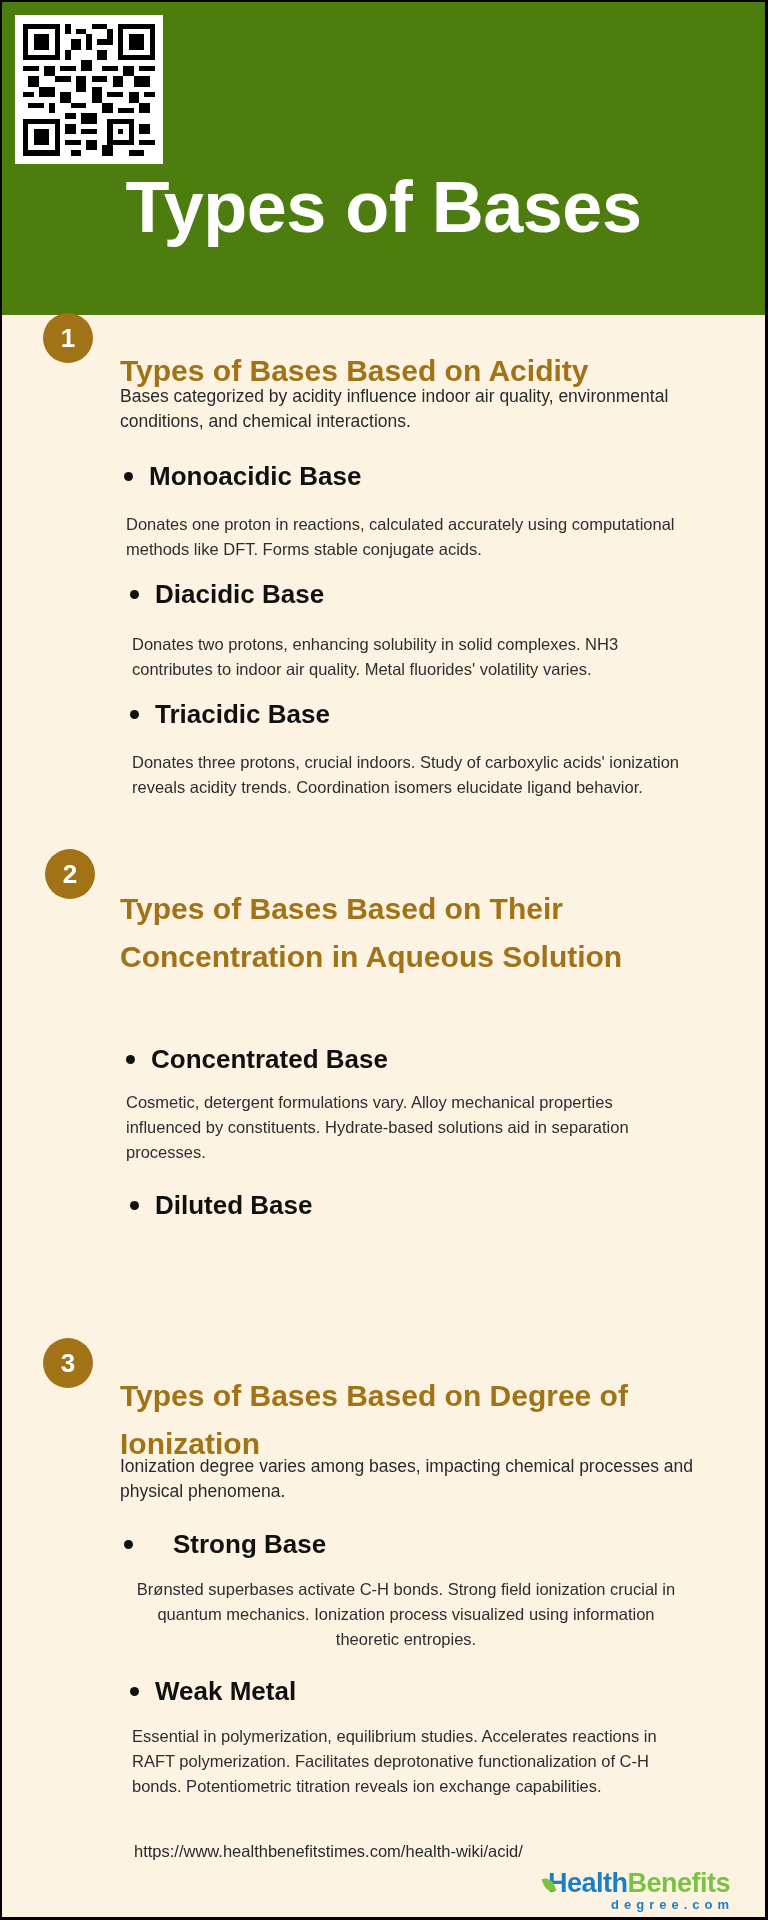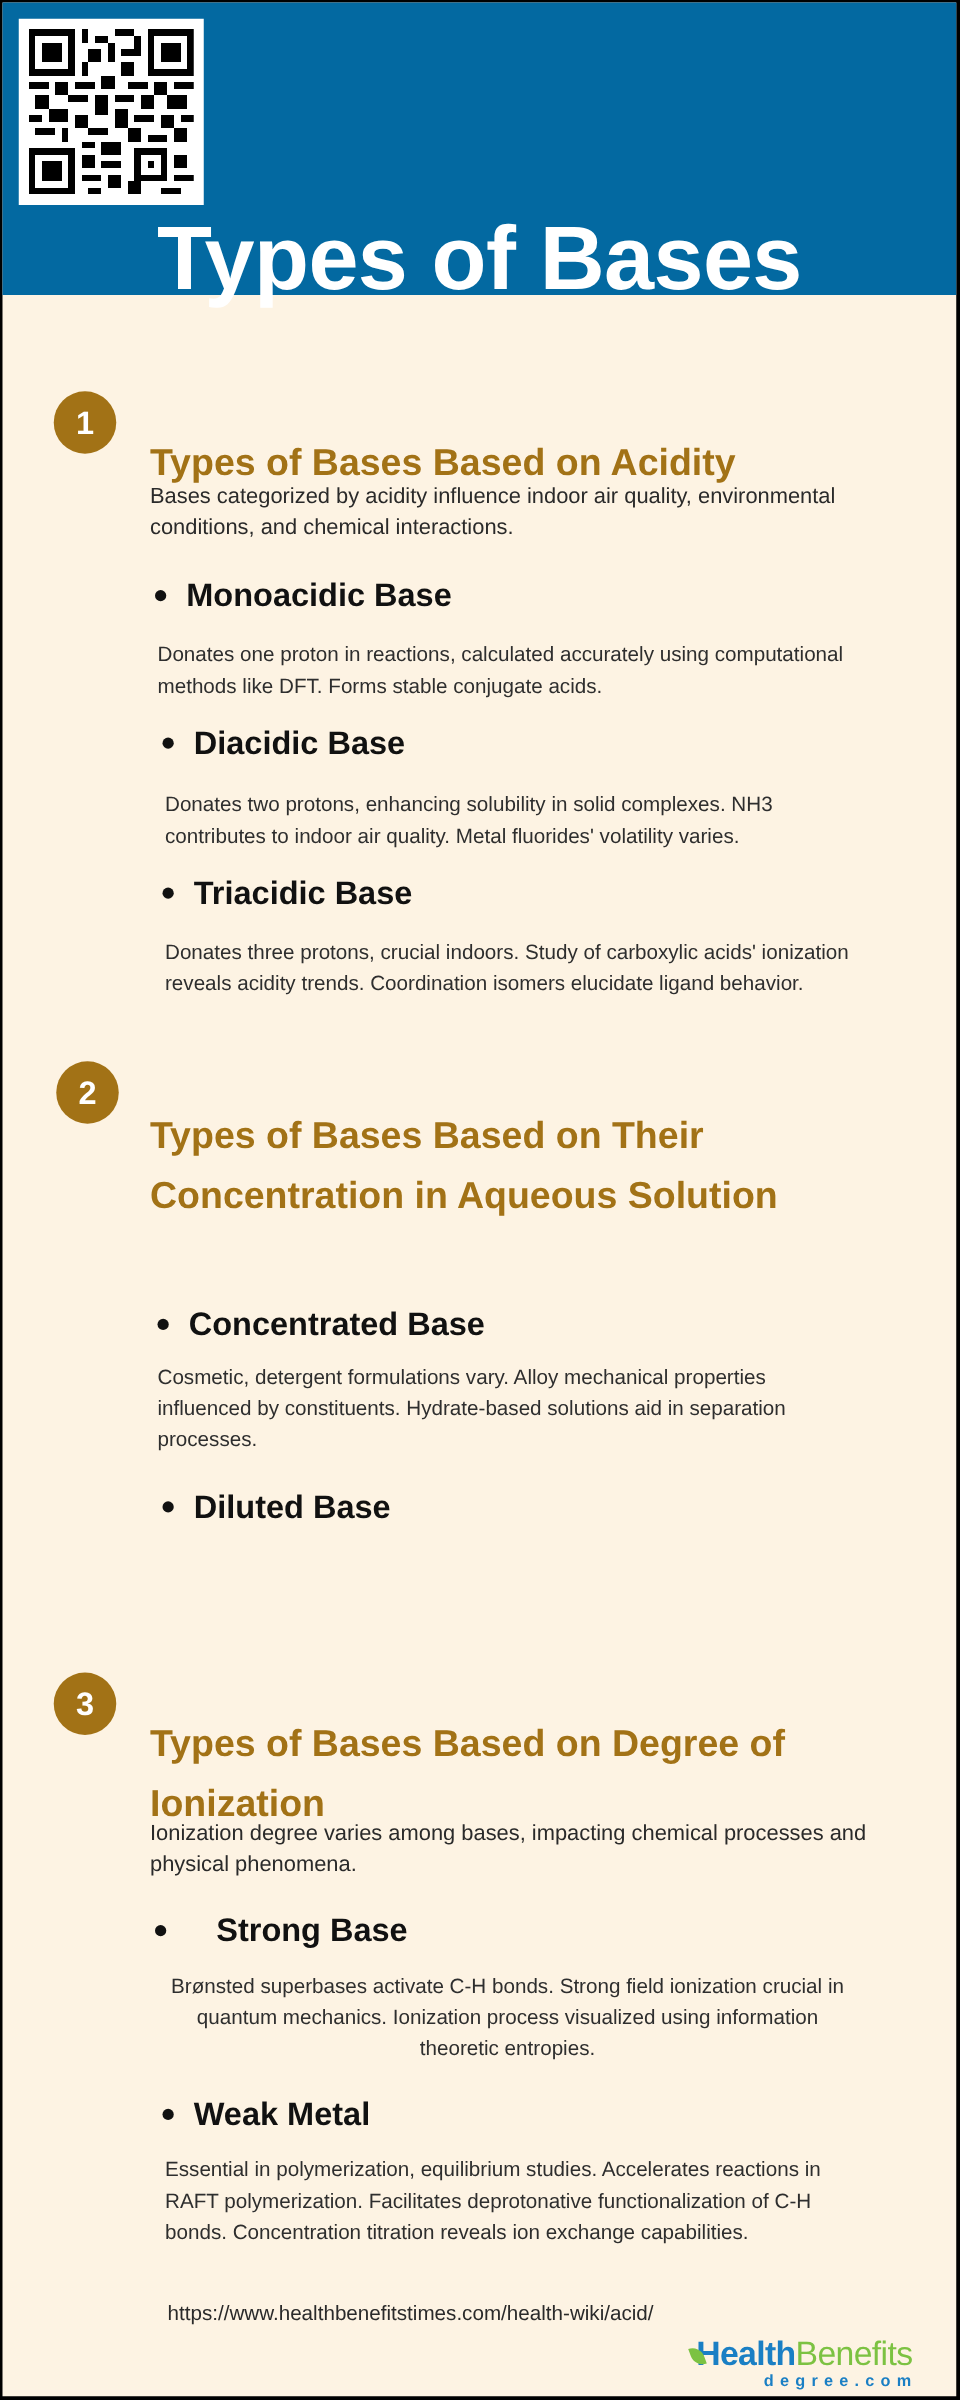--- a/index.html
+++ b/index.html
@@ -3,22 +3,22 @@
   <meta charset="utf-8">
   <style>
     * { box-sizing: border-box; margin: 0; padding: 0; }
     html, body { width: 768px; height: 1920px; background: #000; }
     body { font-family: "Liberation Sans", sans-serif; position: relative; overflow: hidden; }
     .page {
       position: absolute; left: 2px; top: 2px; width: 763px; height: 1915px;
       background: #fdf3e3;
     }
     .header {
-      position: absolute; left: 0; top: 0; width: 763px; height: 234px;
-      background: #0369a1;
+      position: absolute; left: 0; top: 0; width: 763px; height: 313px;
+      background: #4d7c0f;
     }
     .qr {
       position: absolute; left: 13px; top: 13px; width: 148px; height: 149px;
       background: #ffffff; padding: 8px;
     }
     .qr svg { width: 132px; height: 133px; display: block; }
     .title {
       position: absolute; left: 0; top: 160px; width: 763px; text-align: center;
       color: #ffffff; font-weight: bold; font-size: 72px; letter-spacing: -0.5px;
       line-height: 90px;
@@ -49,21 +49,21 @@
     }
     .source {
       position: absolute; left: 132px; top: 1838px; color: #2a2a2a; font-size: 16.5px; line-height: 22px;
     }
     .logo {
       position: absolute; left: 528px; top: 1866px; width: 200px; height: 46px;
       text-align: right;
     }
     .logo .main { font-size: 27px; font-weight: bold; line-height: 30px; letter-spacing: -0.5px; }
     .logo .health { color: #1a7fc4; }
-    .logo .benefits { color: #7cc242; font-weight: normal; }
+    .logo .benefits { color: #7cc242; font-weight: bold; }
     .logo .sub { color: #1a7fc4; font-size: 13px; font-weight: bold; letter-spacing: 5px; line-height: 14px; margin-right: -4px; }
   </style>
 </head>
 <body>
 
 <div class="page">
 
   <div class="header">
     <div class="qr">
       <svg viewBox="0 0 25 25" shape-rendering="crispEdges">
@@ -178,21 +178,21 @@
   <div class="item-title" style="left:122px; top:1525px;gap:24px;">
     <span class="dot"></span>
     <span>Strong Base</span>
   </div>
   <div class="item-desc" style="left:124px; top:1575px;text-align:center;">Brønsted superbases activate C-H bonds. Strong field ionization crucial in quantum mechanics. Ionization process visualized using information theoretic entropies.</div>
 
   <div class="item-title" style="left:128px; top:1672px;">
     <span class="dot"></span>
     <span>Weak Metal</span>
   </div>
-  <div class="item-desc" style="left:130px; top:1722px;">Essential in polymerization, equilibrium studies. Accelerates reactions in RAFT polymerization. Facilitates deprotonative functionalization of C-H bonds. Concentration titration reveals ion exchange capabilities.</div>
+  <div class="item-desc" style="left:130px; top:1722px;">Essential in polymerization, equilibrium studies. Accelerates reactions in RAFT polymerization. Facilitates deprotonative functionalization of C-H bonds. Potentiometric titration reveals ion exchange capabilities.</div>
 
   <div class="source">https://www.healthbenefitstimes.com/health-wiki/acid/</div>
 
   <div class="logo">
     <div class="main">
       <span class="health">
         <span style="display:inline-block;width:10px;height:16px;background:#7cc242;border-radius:0 10px 0 10px;transform:rotate(-20deg);margin-right:-6px;vertical-align:-1px;"></span><span>Health</span></span><span class="benefits">Benefits</span>
     </div>
     <div class="sub">degree.com</div>
   </div>

